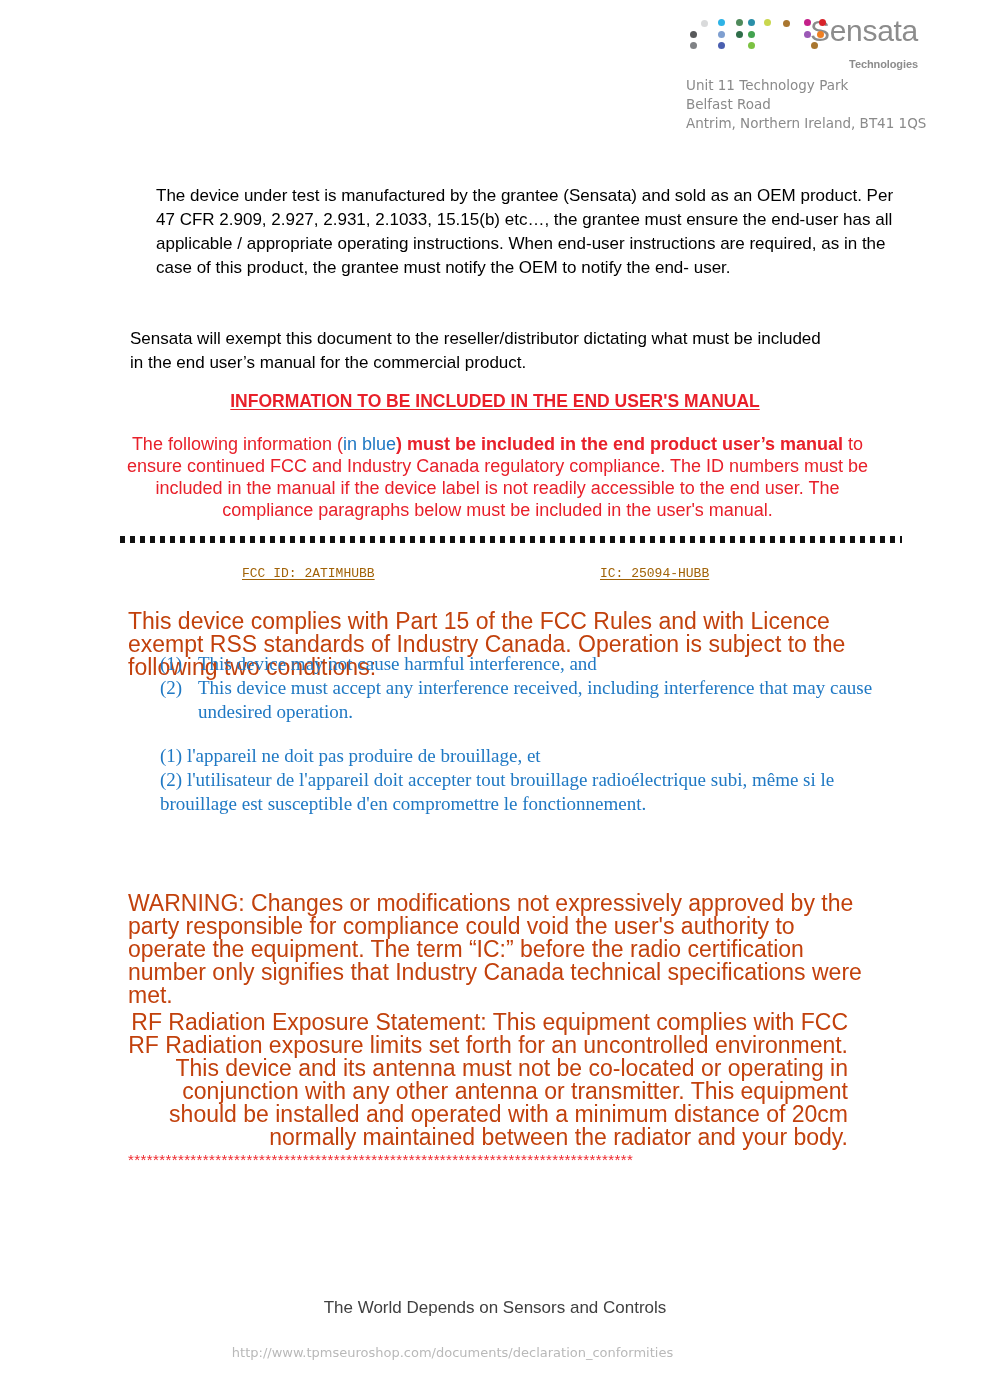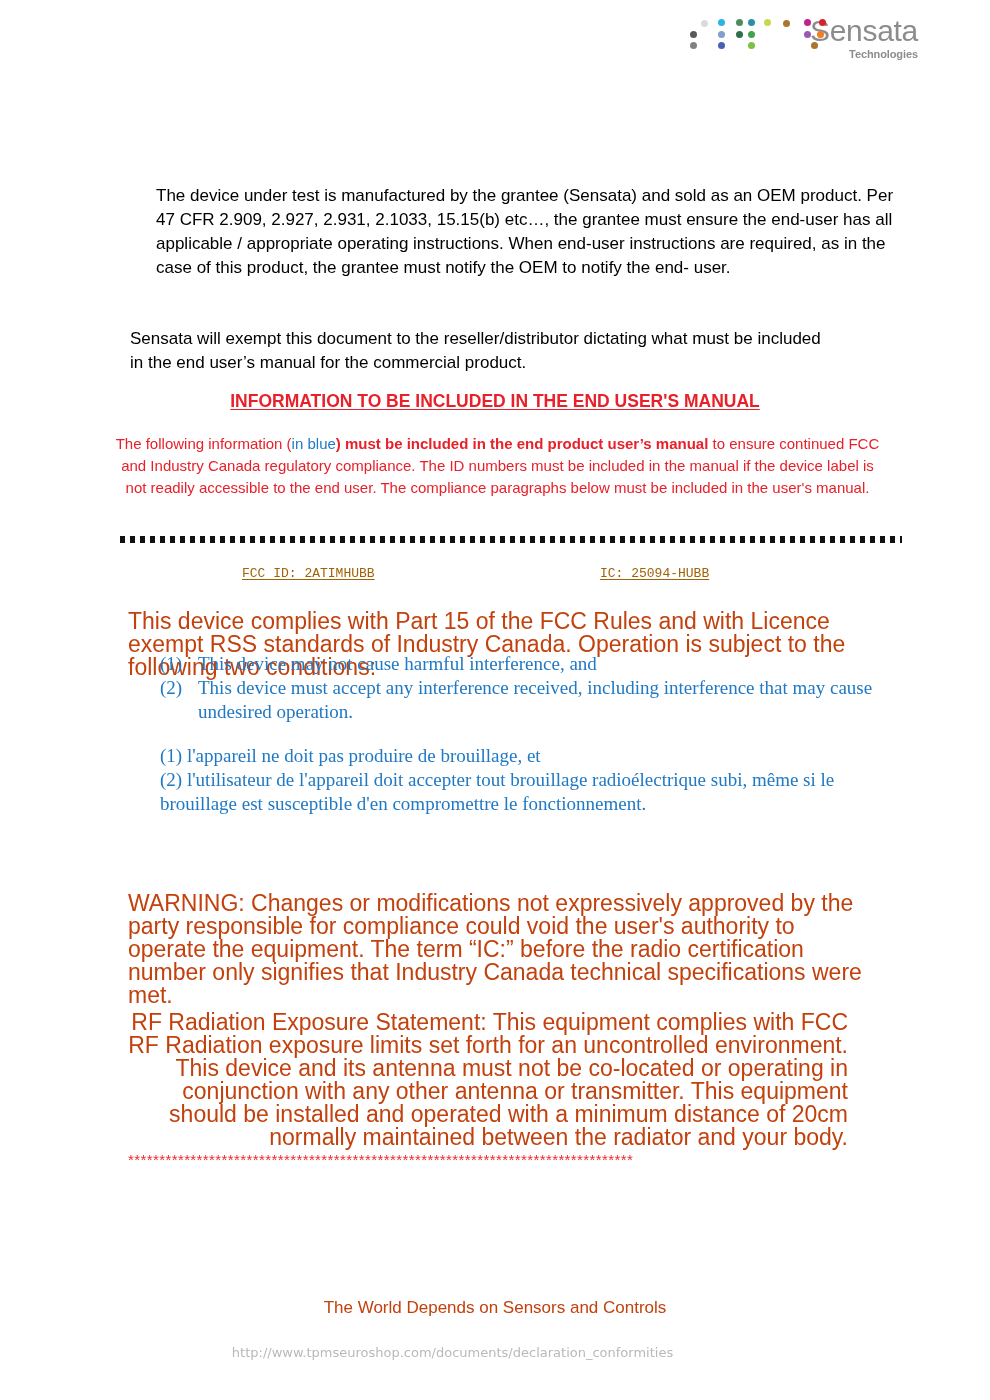--- a/index.html
+++ b/index.html
@@ -57,21 +57,21 @@
     line-height: 30px;
     color: #8c8c8c;
     letter-spacing: -0.3px;
   }
   .logo-sub {
     font-family: "Liberation Sans", sans-serif;
     font-size: 11px;
     font-weight: bold;
     color: #8c8c8c;
     text-align: right;
-    margin-top: 2px;
+    margin-top: 12px;
     letter-spacing: -0.1px;
   }
   .address {
     position: absolute;
     left: 686px;
     top: 76px;
     font-family: "DejaVu Sans", sans-serif;
     font-size: 13.5px;
     line-height: 19px;
     color: #8a8a8a;
@@ -118,21 +118,21 @@
     font-weight: bold;
   }
 
   .red-block {
     position: absolute;
     left: 110px;
     top: 433px;
     width: 775px;
     text-align: center;
     font-family: "Liberation Sans", sans-serif;
-    font-size: 15px;
+    font-size: 18px;
     line-height: 22px;
     color: #e8202a;
   }
   .red-block .blue-word { color: #2079c4; }
   .red-block .bold { font-weight: bold; }
 
   .dotted-rule {
     position: absolute;
     left: 120px;
     top: 536px;
@@ -227,21 +227,21 @@
 
   
   .footer-tagline {
     position: absolute;
     left: 0;
     top: 1298px;
     width: 990px;
     text-align: center;
     font-family: "Liberation Sans", sans-serif;
     font-size: 17px;
-    color: #c2410c;
+    color: #404040;
   }
   .footer-url {
     position: absolute;
     left: 0;
     top: 1345px;
     width: 905px;
     text-align: center;
     font-family: "DejaVu Sans", sans-serif;
     font-size: 13px;
     color: #b9b9b9;
@@ -274,20 +274,23 @@
           <span style="left: 131px; top: 17px; background: rgb(239, 127, 34);"></span>
           <span style="left: 125px; top: 28px; background: rgb(169, 118, 47);"></span>
         </div>
       <div class="logo-word">
         <div class="logo-name">Sensata</div>
         <div class="logo-sub">Technologies</div>
       </div>
     </div>
   </div>
 
+  <div class="address">Unit 11 Technology Park
+Belfast Road
+Antrim, Northern Ireland, BT41 1QS</div>
 </div>
 
 <div class="doc-body">
 
   <div class="para p-intro">The device under test is manufactured by the grantee (Sensata) and sold as an OEM product. Per 47 CFR 2.909, 2.927, 2.931, 2.1033, 15.15(b) etc…, the grantee must ensure the end-user has all applicable / appropriate operating instructions. When end-user instructions are required, as in the case of this product, the grantee must notify the OEM to notify the end- user.</div>
 
   <div class="para p-supply">Sensata will exempt this document to the reseller/distributor dictating what must be included in the end user’s manual for the commercial product.</div>
 
   <div class="section-heading">INFORMATION TO BE INCLUDED IN THE END USER'S MANUAL</div>
 

